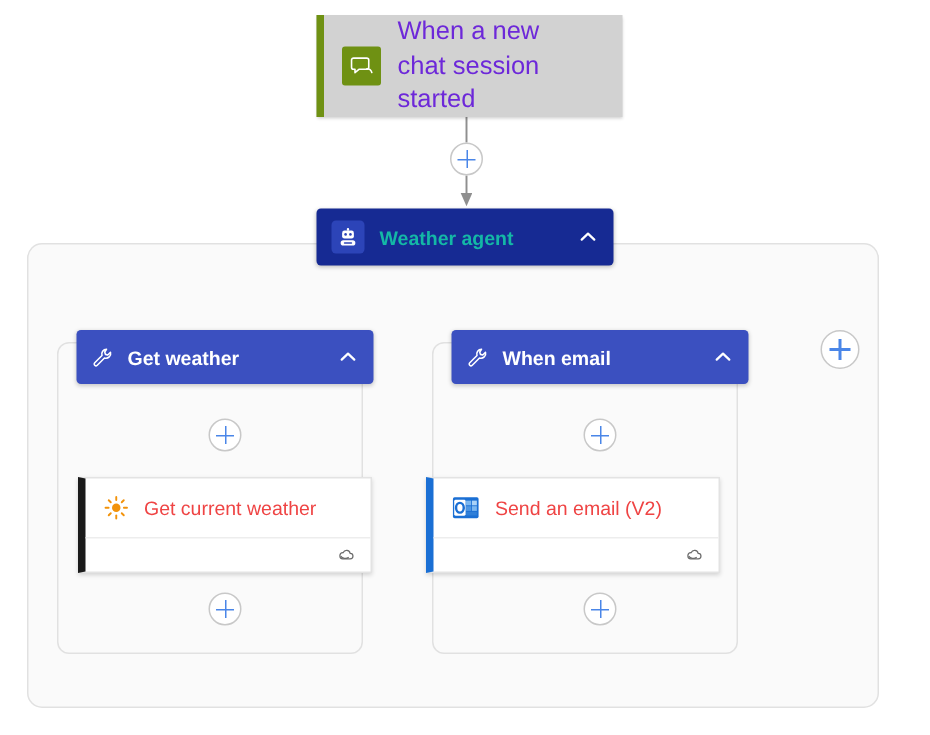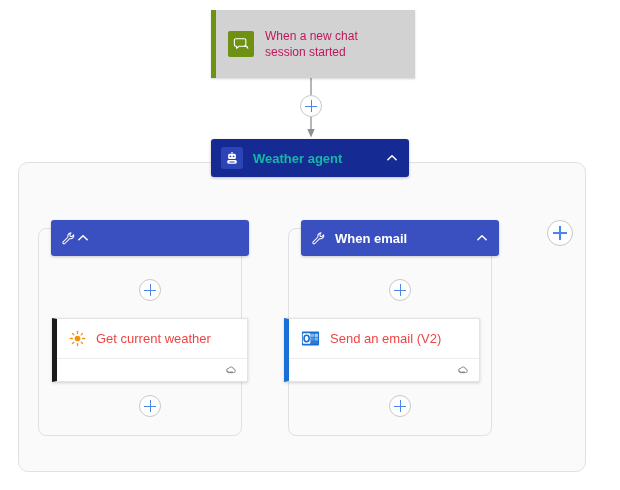--- a/index.html
+++ b/index.html
@@ -71,22 +71,22 @@
     width: 26px; height: 26px;
     background: #6f9113;
     border-radius: 2px;
     flex: 0 0 auto;
     display: flex;
     align-items: center;
     justify-content: center;
   }
   .trigger-label {
     margin-left: 11px;
-    font-size: 12px;
-    color: #be185d;
+    font-size: 17px;
+    color: #6d28d9;
     line-height: 1.35;
     max-width: 130px;
   }
 
   
   .agent-header {
     position: absolute;
     left: 211px;
     top: 139px;
     width: 198px;
@@ -275,20 +275,21 @@
       </svg>
     </span>
   </div>
 
   <div class="tool-header left">
     <span>
       <svg class="icon-svg" width="15" height="15" viewBox="0 0 18 18">
         <path d="M12.0 2.2a3.8 3.8 0 0 0-3.6 5.0L2.6 13.0a1.4 1.4 0 0 0 2.0 2.0l5.8-5.8a3.8 3.8 0 0 0 4.8-4.6l-2.2 2.2-1.9-0.5-0.5-1.9z" fill="none" stroke="#ffffff" stroke-width="1.25" stroke-linejoin="round"></path>
       </svg>
     </span>
+    <span class="tool-title">Get weather</span>
     <span>
       <svg class="icon-svg" width="14" height="14" viewBox="0 0 16 16">
         <path d="M3.2 10 8 5.4l4.8 4.6" fill="none" stroke="#ffffff" stroke-width="1.7" stroke-linecap="round" stroke-linejoin="round"></path>
       </svg>
     </span>
   </div>
 
   <div class="tool-header right">
     <span>
       <svg class="icon-svg" width="15" height="15" viewBox="0 0 18 18">

